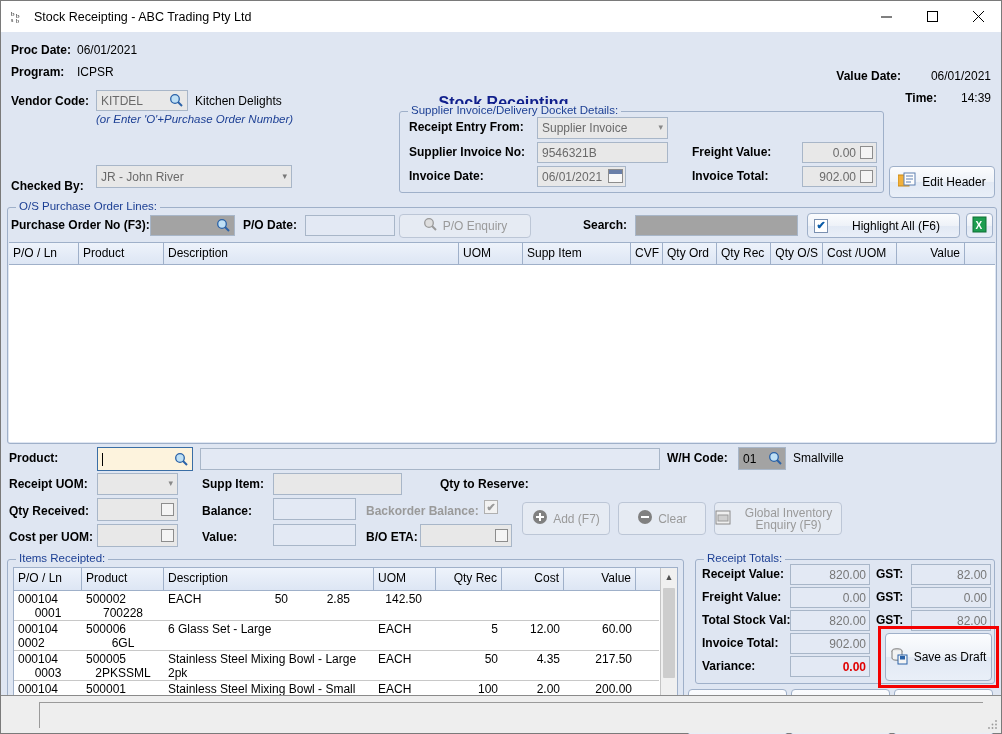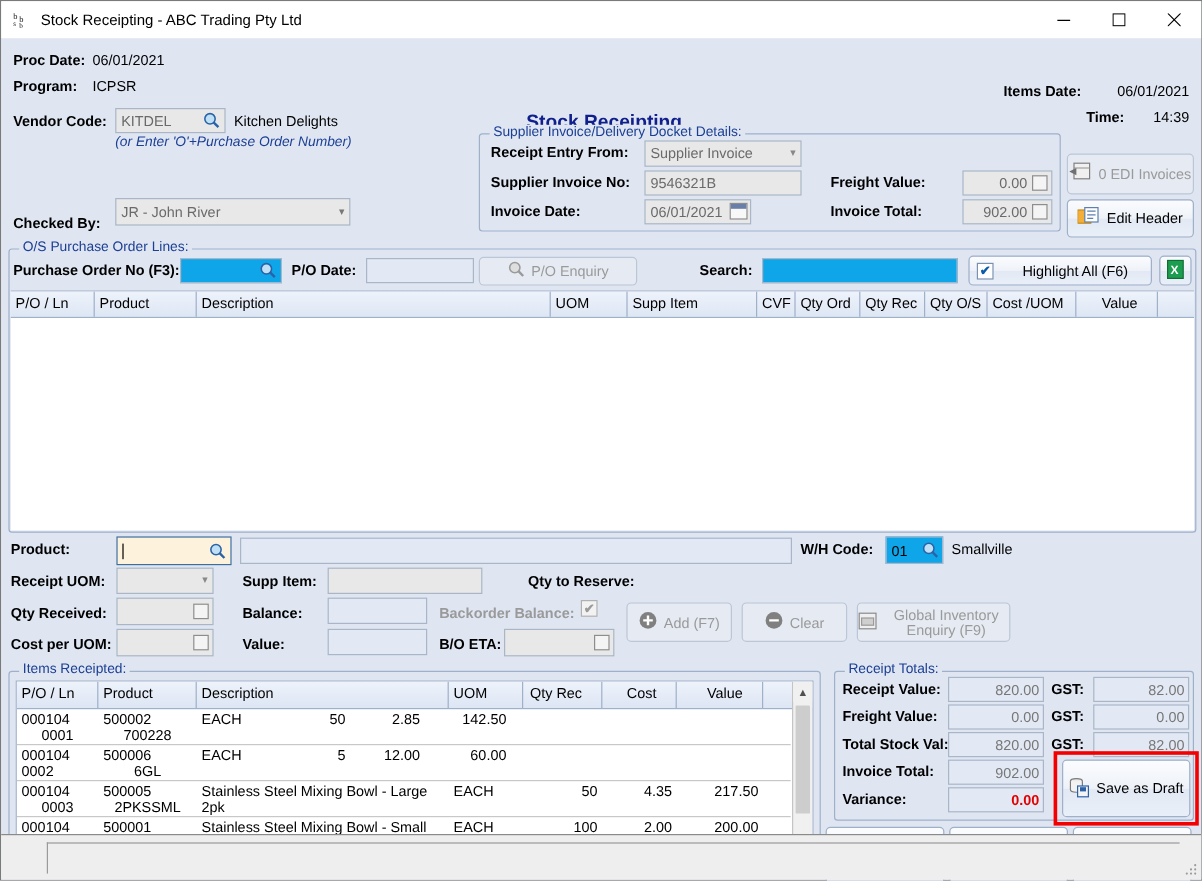--- a/index.html
+++ b/index.html
@@ -43,21 +43,21 @@
   }
   
   .lbl { font-weight: bold; color: #000; font-size: 12px; }
   .lbl-n { color: #000; font-size: 12px; }
   .fld {
     background: #e8e8e8; border: 1px solid #a8b6c8;
     height: 21px; font-size: 12px; color: #777;
     display: flex; align-items: center; padding: 0 4px;
   }
   .fld.ro { background: #e8e8e8; color: #6a6a6a; }
-  .fld.white { background: #0ea5e9; color: #000; }
+  .fld.white { background: #a3a3a3; color: #000; }
   .fld.num { justify-content: flex-end; padding-right: 3px; }
   .fld.focus {
     background: #fdf3dd; border: 1px solid #3a6ea5; color: #000;
   }
   .fld.blank { background: #e3e9f4; }
   .grp {
     position: absolute;
     border: 1px solid #9fb0c9; border-radius: 3px;
   }
   .grp-title {
@@ -100,21 +100,21 @@
   .chk.dis { border-color: #b0b0b0; color: #9a9a9a; background: #f2f2f2; }
   
   .tbl-head {
     display: flex; height: 22px;
     background: linear-gradient(to bottom,#eef3fb 0%,#dde6f4 100%);
     border-bottom: 1px solid #9fb0c9;
     font-size: 12px;
   }
   .tbl-head > div {
     border-right: 1px solid #9fb0c9;
-    padding: 3px 16px 0 4px; overflow: hidden; white-space: nowrap;
+    padding: 3px 4px 0 4px; overflow: hidden; white-space: nowrap;
   }
   .ir-row { display: flex; font-size: 12px; border-bottom: 1px solid #c8c8c8; }
   .ir-row > div { padding: 1px 4px 0 4px; overflow: hidden; }
   .scrollbar {
     position: absolute; top: 0; right: 0; width: 17px; bottom: 0;
     background: #f0f0f0; border-left: 1px solid #c4c4c4;
   }
   .sb-arrow {
     height: 17px; display: flex; align-items: center; justify-content: center;
     font-size: 9px; color: #505050; background: #f0f0f0;
@@ -196,21 +196,21 @@
     <div style="position:absolute;left:95px;top:81px;font-style:italic;color:#1c3f94;font-size:11.5px;">(or Enter 'O'+Purchase Order Number)</div>
 
     <div style="position:absolute;left:10px;top:147px;" class="lbl">Checked By:</div>
     <div class="fld ro" style="position:absolute;left:95px;top:133px;width:196px;height:23px;">
       <span>JR - John River</span>
       <span style="position:absolute;right:4px;top:5px;font-size:9px;color:#777;">▾</span>
     </div>
 
     <div style="position:absolute;left:405px;top:62px;width:195px;text-align:center;font-size:16px;font-weight:bold;color:#101f8c;">Stock Receipting</div>
 
-    <div style="position:absolute;right:100px;top:37px;" class="lbl">Items Date:</div>
+    <div style="position:absolute;right:100px;top:37px;" class="lbl">Value Date:</div>
     <div style="position:absolute;right:10px;top:37px;" class="lbl-n">06/01/2021</div>
     <div style="position:absolute;right:64px;top:59px;" class="lbl">Time:</div>
     <div style="position:absolute;right:10px;top:59px;" class="lbl-n">14:39</div>
 
     <div class="grp" style="left:398px;top:79px;width:485px;height:82px;">
       <span class="grp-title">Supplier Invoice/Delivery Docket Details:</span>
 
       <div style="position:absolute;left:9px;top:8px;" class="lbl">Receipt Entry From:</div>
       <div class="fld ro" style="position:absolute;left:137px;top:5px;width:131px;height:22px;">
         <span>Supplier Invoice</span>
@@ -234,30 +234,20 @@
         <span class="calc-ico" style="margin-left:4px;"></span>
       </div>
 
       <div style="position:absolute;left:292px;top:57px;" class="lbl">Invoice Total:</div>
       <div class="fld ro num" style="position:absolute;left:402px;top:54px;width:75px;height:21px;">
         <span>902.00</span>
         <span class="calc-ico" style="margin-left:4px;"></span>
       </div>
     </div>
 
-    <div class="btn dis" style="position:absolute;left:888px;top:96px;width:106px;height:34px;">
-      <span>
-        <svg width="19" height="17" viewBox="0 0 19 17">
-            <rect x="4" y="1" width="13" height="13" fill="#f0f0f0" stroke="#808080"></rect>
-            <line x1="4" y1="5" x2="17" y2="5" stroke="#909090"></line>
-            <path d="M0 8 L6 5 L6 11 Z" fill="#707070"></path>
-          </svg>
-      </span>
-      <span style="line-height:12px;text-align:center;">0 EDI Invoices</span>
-    </div>
     <div class="btn" style="position:absolute;left:888px;top:134px;width:106px;height:32px;">
       <span>
         <svg width="19" height="17" viewBox="0 0 19 17">
             <rect x="0" y="3" width="11" height="11" fill="#f2b03a" stroke="#c98a16"></rect>
             <rect x="6" y="1" width="11" height="12" fill="#fdfdfd" stroke="#5c7fb0"></rect>
             <line x1="8" y1="4" x2="15" y2="4" stroke="#5c7fb0"></line>
             <line x1="8" y1="7" x2="15" y2="7" stroke="#5c7fb0"></line>
             <line x1="8" y1="10" x2="13" y2="10" stroke="#5c7fb0"></line>
           </svg>
       </span>
@@ -460,20 +450,24 @@
             </div>
             <div class="ir-row">
               <div style="width: 68px; text-align: left;">
                 <div>000104</div>
                 <div style="text-align: left;">0002</div>
               </div>
               <div style="width: 82px; text-align: left;">
                 <div>500006</div>
                 <div style="text-align: center;">6GL</div>
               </div>
+              <div style="width: 210px; text-align: left;">
+                <div>6 Glass Set - Large</div>
+                <div>&nbsp;</div>
+              </div>
               <div style="width: 62px; text-align: left;">
                 <div>EACH</div>
                 <div>&nbsp;</div>
               </div>
               <div style="width: 66px; text-align: right;">
                 <div>5</div>
                 <div>&nbsp;</div>
               </div>
               <div style="width: 62px; text-align: right;">
                 <div>12.00</div>

